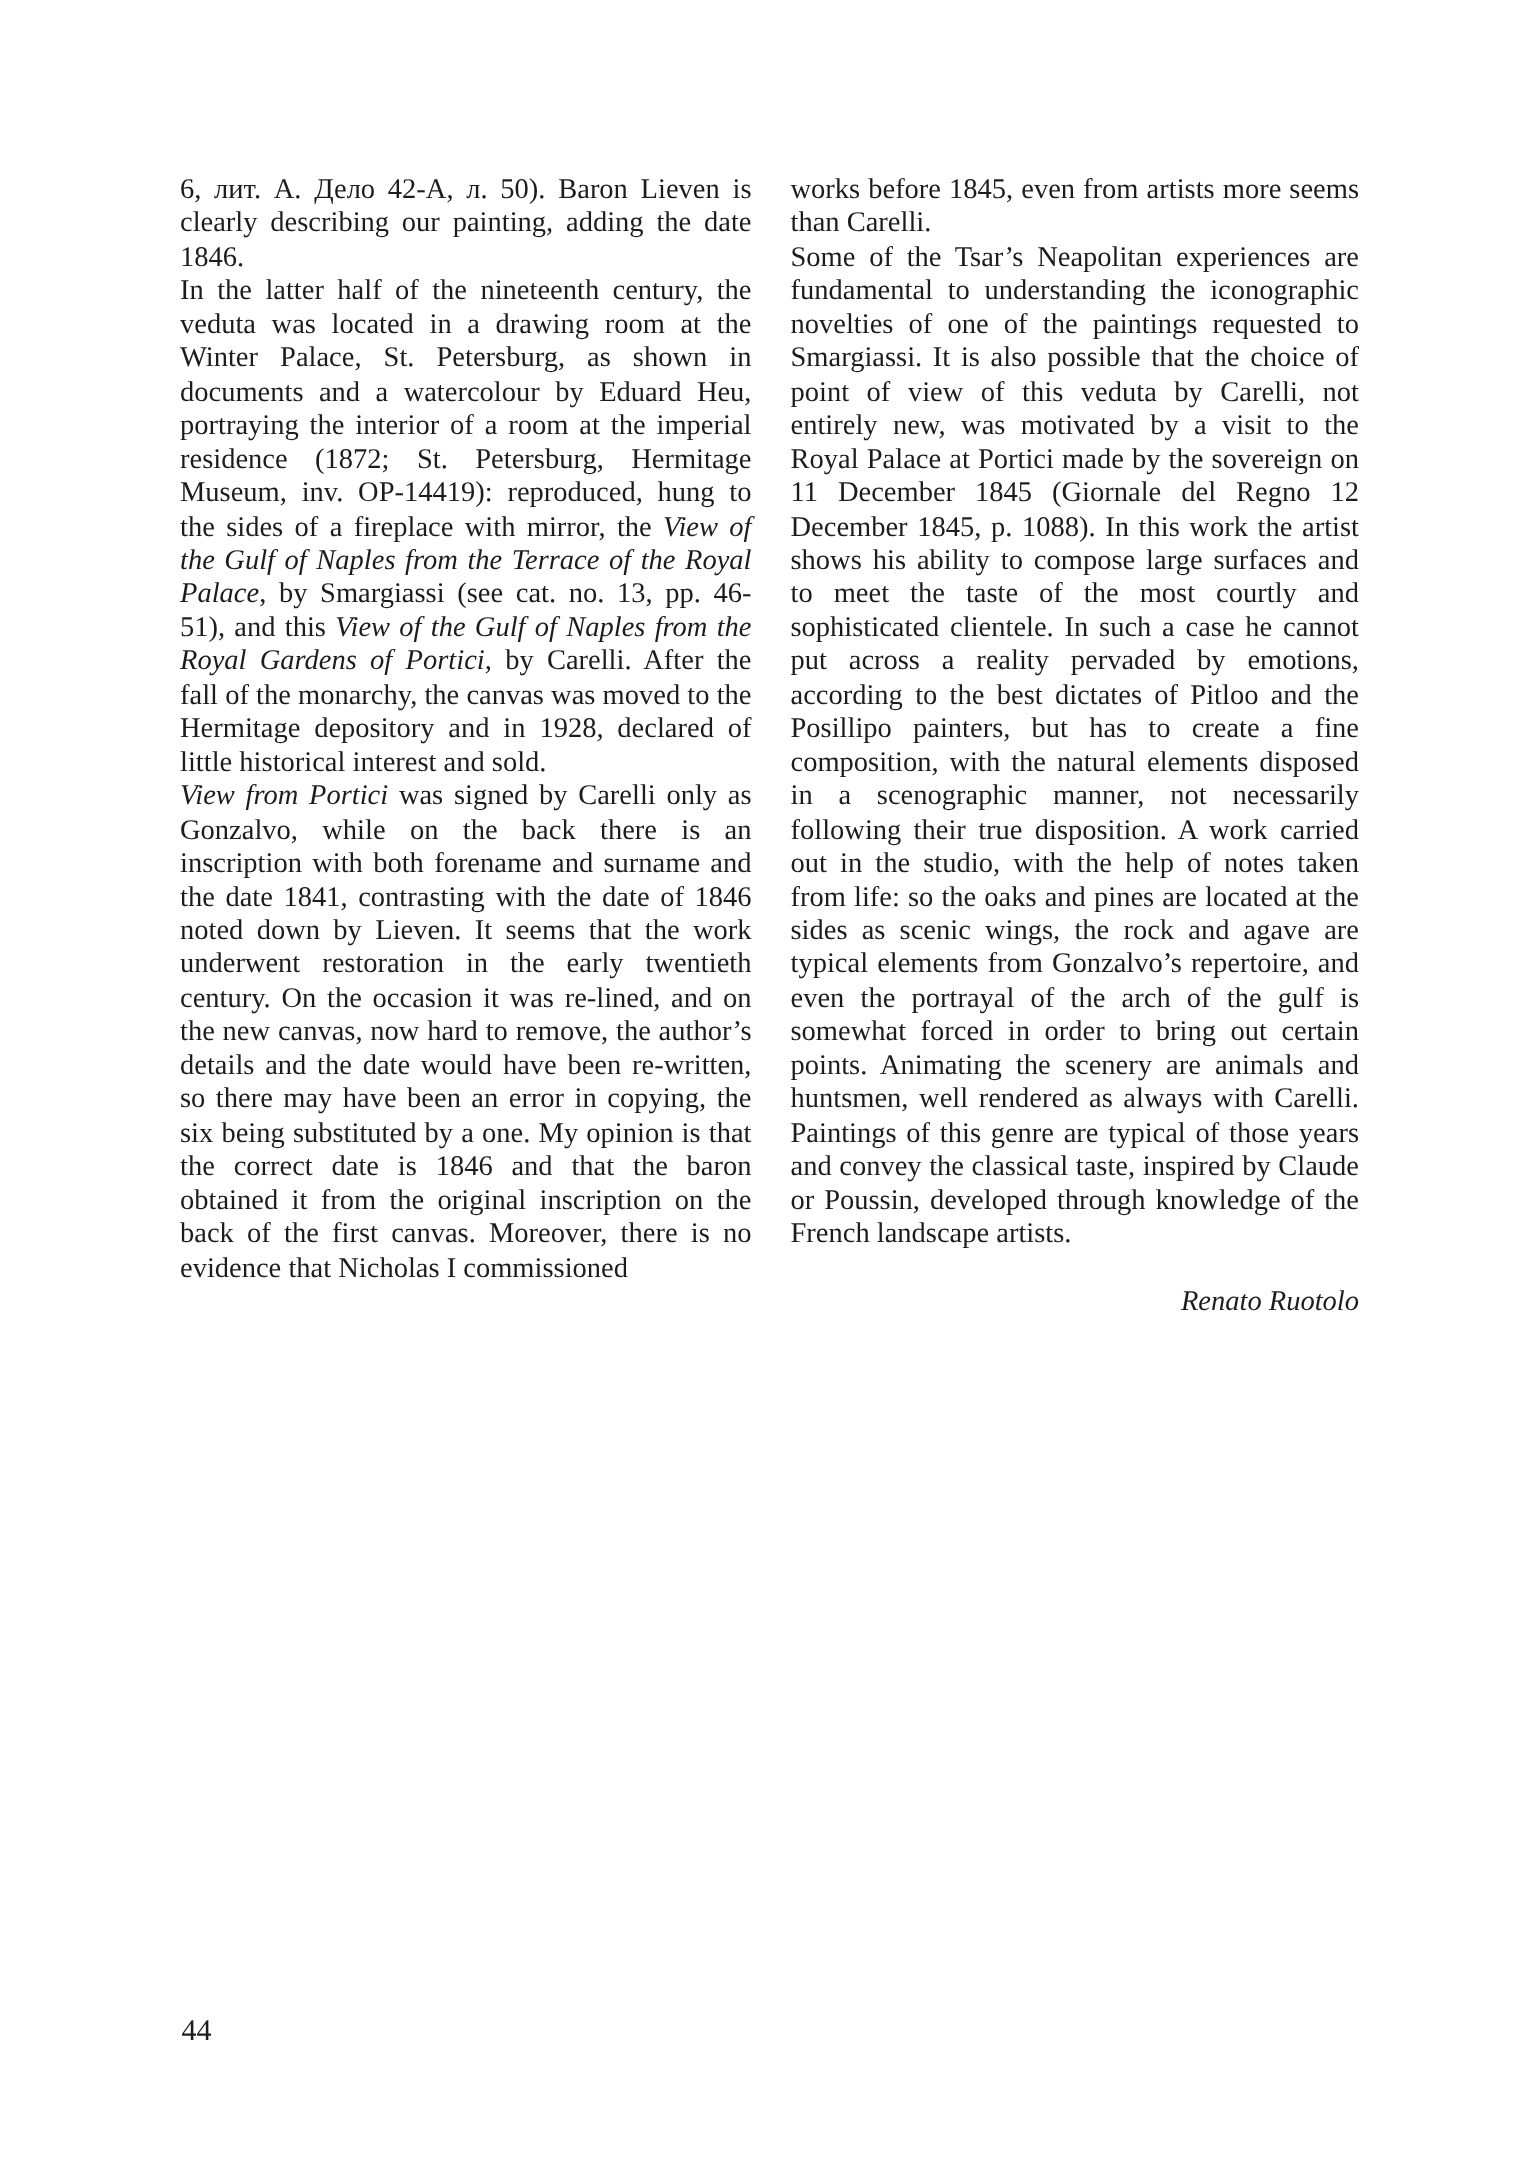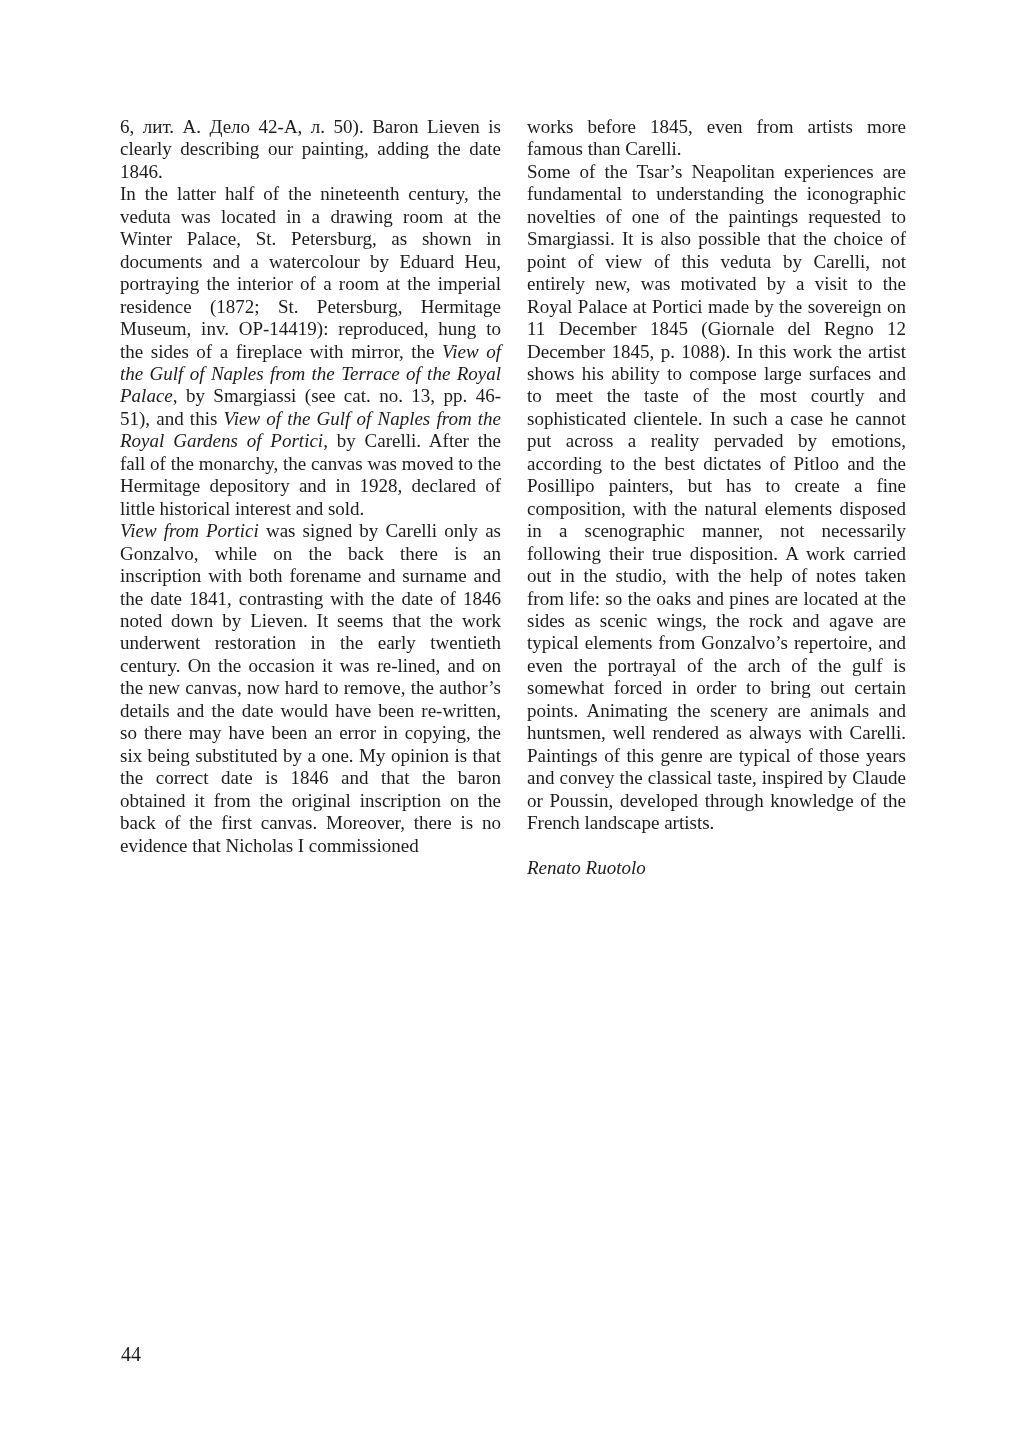--- a/index.html
+++ b/index.html
@@ -30,21 +30,21 @@
   }
   .column-right {
     left: 527px;
     width: 379px;
   }
   .column p {
     margin: 0;
     padding: 0;
   }
   .signature {
-    text-align: left;
+    text-align: right;
     font-style: italic;
     margin-top: 22.45px !important;
     padding-right: 2px;
   }
   .page-number {
     position: absolute;
     left: 121px;
     top: 1342px;
     font-size: 20px;
     line-height: 24px;
@@ -53,18 +53,18 @@
 </head>
 <body>
 
 <div class="column column-left">
   <p><span>6, лит. А. Дело 42-А, л. 50). Baron Lieven is clearly describing our painting, adding the date 1846.</span></p>
   <p><span>In the latter half of the nineteenth century, the veduta was located in a drawing room at the Winter Palace, St. Petersburg, as shown in documents and a watercolour by Eduard Heu, portraying the interior of a room at the imperial residence (1872; St. Petersburg, Hermitage Museum, inv. OP-14419): reproduced, hung to the sides of a fireplace with mirror, the </span><span style="font-style: italic;">View of the Gulf of Naples from the Terrace of the Royal Palace</span><span>, by Smargiassi (see cat. no. 13, pp. 46-51), and this </span><span style="font-style: italic;">View of the Gulf of Naples from the Royal Gardens of Portici</span><span>, by Carelli. After the fall of the monarchy, the canvas was moved to the Hermitage depository and in 1928, declared of little historical interest and sold.</span></p>
   <p><span style="font-style: italic;">View from Portici</span><span> was signed by Carelli only as Gonzalvo, while on the back there is an inscription with both forename and surname and the date 1841, contrasting with the date of 1846 noted down by Lieven. It seems that the work underwent restoration in the early twentieth century. On the occasion it was re-lined, and on the new canvas, now hard to remove, the author’s details and the date would have been re-written, so there may have been an error in copying, the six being substituted by a one. My opinion is that the correct date is 1846 and that the baron obtained it from the original inscription on the back of the first canvas. Moreover, there is no evidence that Nicholas I commissioned</span></p>
 </div>
 
 <div class="column column-right">
-  <p><span>works before 1845, even from artists more famous than Carelli.</span></p>
+  <p><span>works before 1845, even from artists more seems than Carelli.</span></p>
   <p><span>Some of the Tsar’s Neapolitan experiences are fundamental to understanding the iconographic novelties of one of the paintings requested to Smargiassi. It is also possible that the choice of point of view of this veduta by Carelli, not entirely new, was motivated by a visit to the Royal Palace at Portici made by the sovereign on 11 December 1845 (Giornale del Regno 12 December 1845, p. 1088). In this work the artist shows his ability to compose large surfaces and to meet the taste of the most courtly and sophisticated clientele. In such a case he cannot put across a reality pervaded by emotions, according to the best dictates of Pitloo and the Posillipo painters, but has to create a fine composition, with the natural elements disposed in a scenographic manner, not necessarily following their true disposition. A work carried out in the studio, with the help of notes taken from life: so the oaks and pines are located at the sides as scenic wings, the rock and agave are typical elements from Gonzalvo’s repertoire, and even the portrayal of the arch of the gulf is somewhat forced in order to bring out certain points. Animating the scenery are animals and huntsmen, well rendered as always with Carelli. Paintings of this genre are typical of those years and convey the classical taste, inspired by Claude or Poussin, developed through knowledge of the French landscape artists.</span></p>
   <p class="signature">Renato Ruotolo</p>
 </div>
 
 <div class="page-number">44</div>
 
 </body></html>

